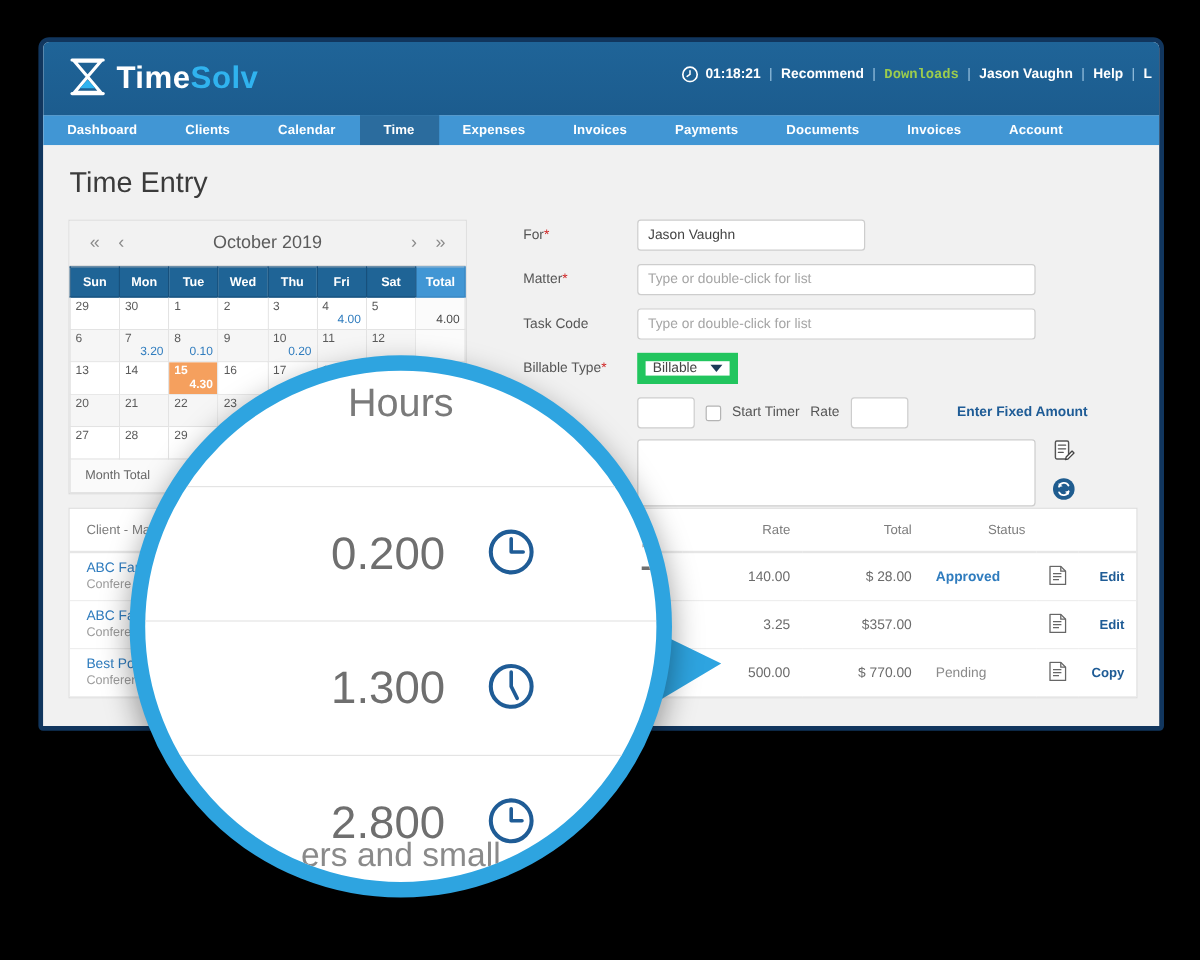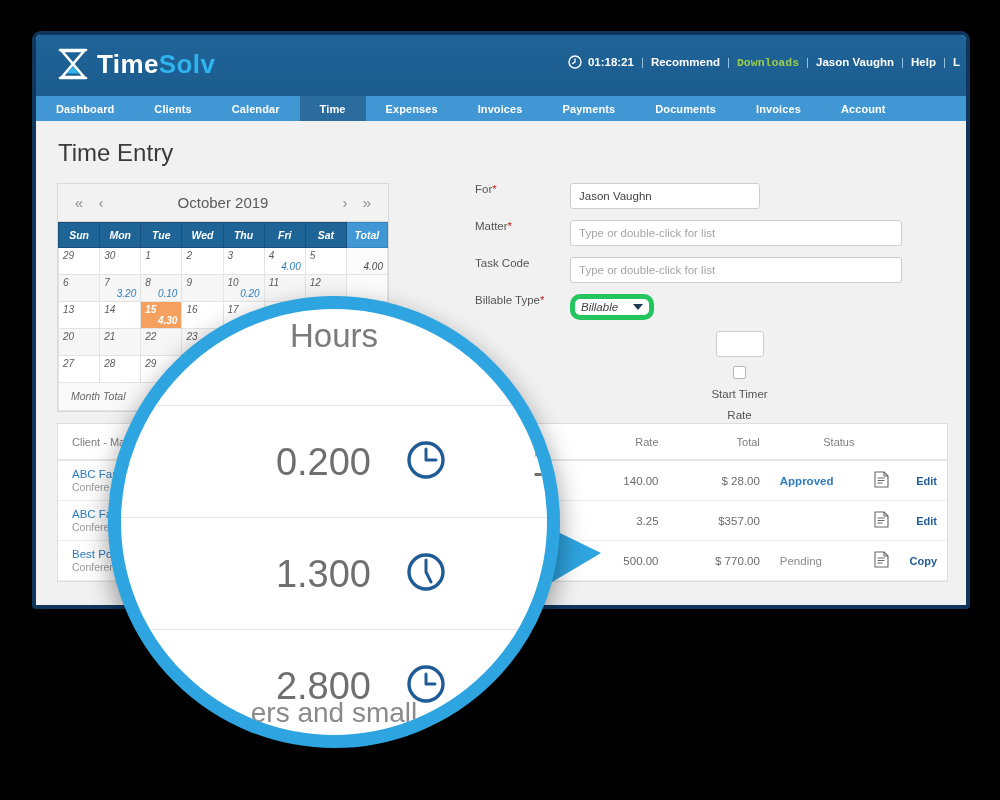--- a/index.html
+++ b/index.html
@@ -68,21 +68,21 @@
     position: absolute; left: 21px; top: 62px; width: 332px;
     background: #ffffff; border: 1px solid #d9d9d9;
   }
   .cal-head {
     display: flex; align-items: center; height: 38px;
     background: #f2f2f2; border-bottom: 1px solid #d9d9d9;
     padding: 0 10px;
   }
   .cal-head .nav { color: #8a8a8a; font-size: 15px; width: 22px; text-align: center; cursor: pointer; }
   .cal-head .title { flex: 1; text-align: center; font-size: 15px; color: #5b5b5b; }
-  .cal table { width: 100%; border-collapse: collapse; font-style: italic; }
+  .cal table { width: 100%; border-collapse: collapse; }
   .cal th {
     background: #1f6496; color: #ffffff; font-size: 10.5px; font-weight: bold;
     padding: 6px 0; border: 1px solid #17507c; text-align: center;
   }
   .cal th.total-col { background: #4196d4; border-color: #3a86c0; }
   .cal td {
     border: 1px solid #e3e3e3; height: 27px; width: 12.5%;
     vertical-align: top; position: relative; background: #ffffff;
   }
   .cal td.alt { background: #f6f6f6; }
@@ -91,39 +91,39 @@
   .cal td.sel { background: #f5a05e; }
   .cal td.sel .d { color: #ffffff; font-weight: bold; }
   .cal td.sel .h { color: #ffffff; font-weight: bold; }
   .cal td.tot { background: #fbfbfb; }
   .cal td.tot .h { color: #4a4a4a; }
   .cal .mtrow td { height: 28px; background: #fafafa; }
   .cal .mtlabel { font-size: 10.5px; color: #676767; padding: 7px 0 0 12px; display: block; }
 
   
   .form { position: absolute; left: 400px; top: 62px; right: 18px; }
-  .frow { display: flex; align-items: flex-start; margin-bottom: 11px; margin-left: 39px; }
+  .frow { display: flex; align-items: center; margin-bottom: 11px; }
   .flabel { width: 95px; font-size: 11.5px; color: #555555; }
   .flabel .req { color: #cf2222; }
   .fin {
     height: 26px; border: 1px solid #cdcdcd; background: #ffffff;
     border-radius: 3px; font-size: 11.5px; color: #444444;
     padding: 0 8px; font-family: "Liberation Sans", sans-serif;
   }
   .fin::placeholder { color: #a5a5a5; }
   .fin.small { width: 190px; }
   .fin.wide { width: 332px; }
   .fsel {
-    height: 26px; width: 84px; border: 5px solid #22c55e; background: #ffffff;
-    border-radius: 10px; font-size: 11.5px; color: #444444; padding: 0 6px;
-    display: flex; align-items: center; justify-content: space-between; cursor: pointer; font-style: italic;
+    height: 26px; width: 84px; border: 7px solid #22c55e; background: #ffffff;
+    border-radius: 0; font-size: 11.5px; color: #444444; padding: 0 6px;
+    display: flex; align-items: center; justify-content: space-between; cursor: pointer;
   }
   .caret { width: 0; height: 0; border-left: 5px solid transparent; border-right: 5px solid transparent; border-top: 6px solid #1b3a57; }
 
-  .trow { display: flex; align-items: center; gap: 9px; margin: 0 0 9px 95px; flex-direction: column; }
+  .trow { display: flex; align-items: center; gap: 9px; margin: 0 0 9px 95px; }
   .tbox { width: 48px; height: 26px; border: 1px solid #cdcdcd; background: #fff; border-radius: 3px; }
   .cbox { width: 13px; height: 13px; border: 1px solid #b4b4b4; background: #fff; border-radius: 2px; cursor: pointer; }
   .tlabel { font-size: 11.5px; color: #555555; }
   .tlink { font-size: 11.5px; color: #1f5c96; font-weight: bold; cursor: pointer; margin-left: 32px; }
 
   .descwrap { display: flex; align-items: flex-start; margin-left: 95px; }
   .desc {
     width: 332px; height: 56px; border: 1px solid #cdcdcd; background: #ffffff;
     border-radius: 3px; resize: none; font-family: "Liberation Sans", sans-serif; font-size: 11.5px;
   }

